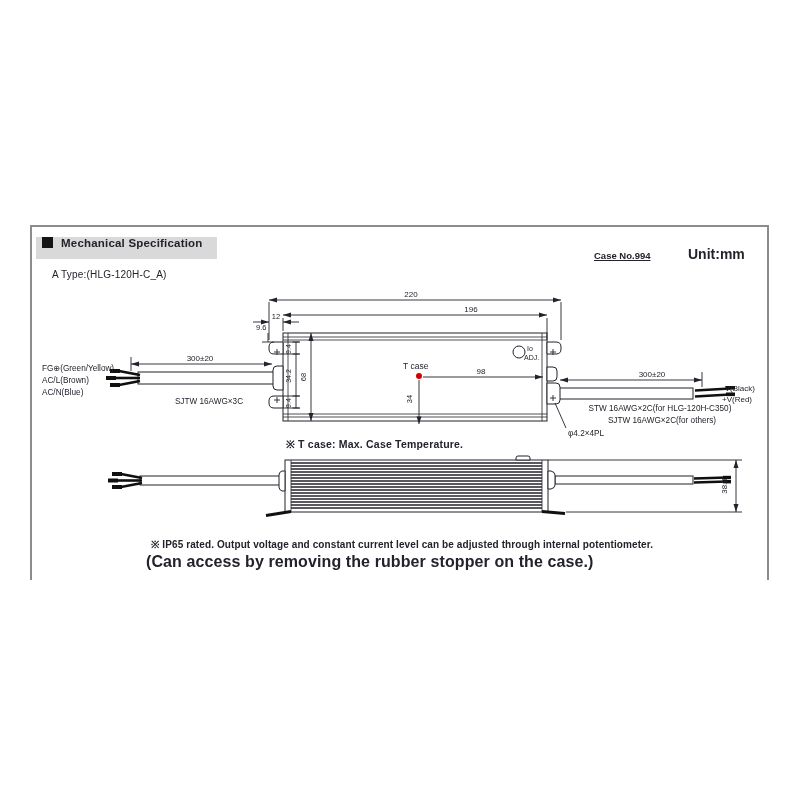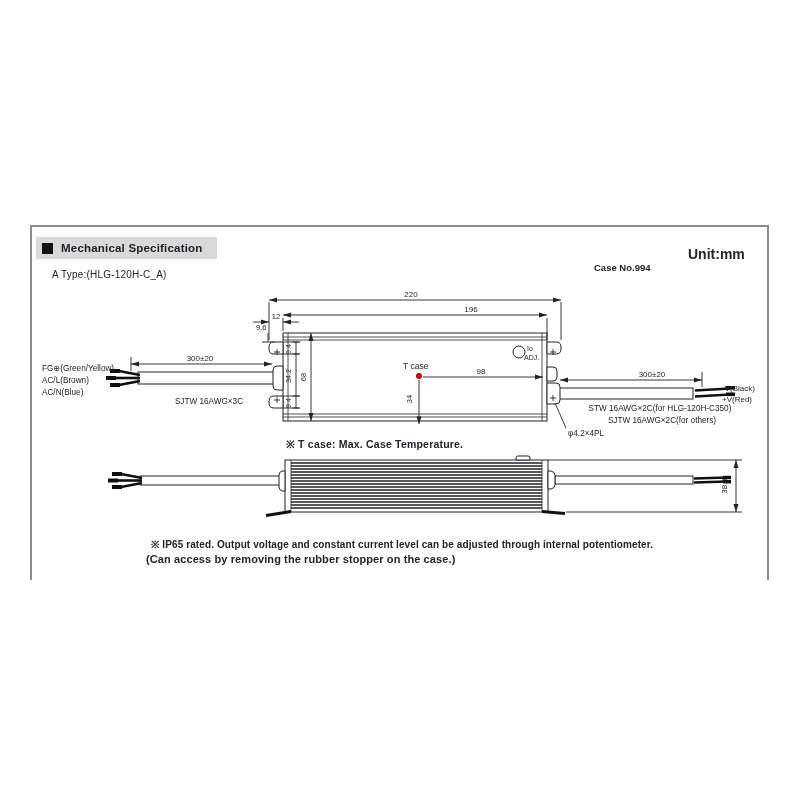--- a/index.html
+++ b/index.html
@@ -6,29 +6,29 @@
   body{
     width:800px;height:800px;background:#ffffff;position:relative;overflow:hidden;
     font-family:"Liberation Sans",sans-serif;color:#23232b;
   }
   .frame{
     position:absolute;left:30px;top:225px;width:735px;height:353px;
     border-left:2px solid #8c8c8c;border-top:2px solid #8c8c8c;border-right:2px solid #8c8c8c;
   }
   .hdr{
     position:absolute;left:36px;top:237px;height:22px;background:#d9d9d9;
-    display:flex;align-items:center;gap:8px;padding:0 14px 0 6px;
+    display:flex;gap:8px;padding:0 14px 0 6px;
   }
   .hdr .sq{width:11px;height:11px;background:#141414;}
   .hdr-title{font-size:11.5px;font-weight:bold;letter-spacing:.2px;white-space:nowrap;}
-  .case-no{position:absolute;left:594px;top:262px;font-size:9.5px;font-weight:600;}
+  .case-no{position:absolute;left:594px;top:250px;font-size:9.5px;font-weight:600;text-decoration:underline;}
   .unit{position:absolute;left:688px;top:246px;font-size:14px;font-weight:600;}
   .type-label{position:absolute;left:52px;top:269px;font-size:10px;font-weight:normal;letter-spacing:.2px;}
   .fn1{position:absolute;left:130px;top:537px;font-size:10px;font-weight:600;letter-spacing:.1px;white-space:nowrap;margin-left:21px;}
-  .fn2{position:absolute;left:146px;top:553px;font-size:11px;font-weight:600;letter-spacing:.1px;white-space:nowrap;}
+  .fn2{position:absolute;left:146px;top:553px;font-size:16px;font-weight:600;letter-spacing:.1px;white-space:nowrap;}
   svg.dwg{position:absolute;left:0;top:0;width:800px;height:800px;}
   .ln{stroke:#23232b;stroke-width:1;fill:none;}
   .ln2{stroke:#23232b;stroke-width:0.8;fill:none;}
   .dim{stroke:#23232b;stroke-width:0.9;fill:none;}
   .arr{fill:#23232b;stroke:none;}
   .white{fill:#ffffff;}
   .blkwire{stroke:#101010;stroke-width:2.6;fill:none;}
   .tip{fill:#101010;stroke:none;}
   .dwg text{fill:#23232b;stroke:none;}
   .t7{font-size:7px;}.t75{font-size:7.5px;}.t8{font-size:8px;}

